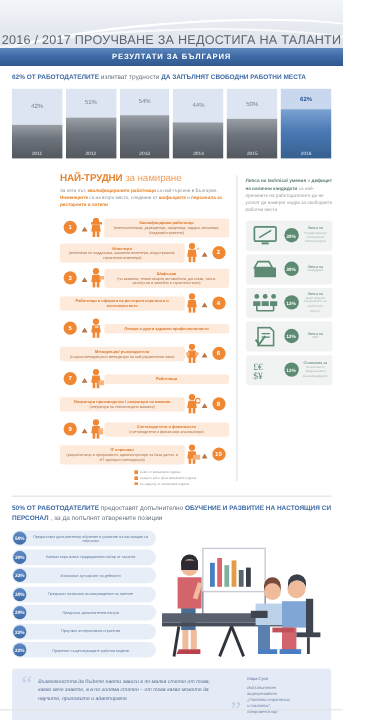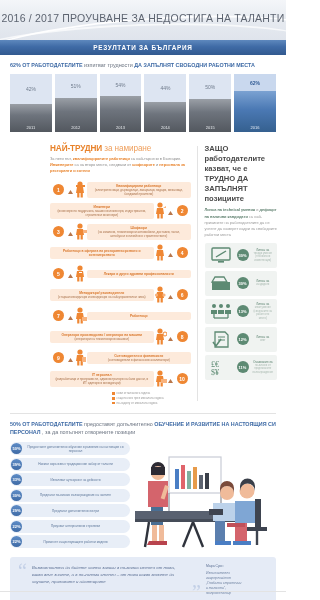--- a/index.html
+++ b/index.html
@@ -25,21 +25,21 @@
     transform:rotate(-4deg);
   }
   .hero .swoosh2{
     position:absolute; left:-60px; top:24px; width:400px; height:70px;
     border-radius:50%;
     border-top:2px solid rgba(255,255,255,.7);
     transform:rotate(-2deg);
   }
   .hero-title{
     position:relative; z-index:2;
-    text-align:center; padding-top:12px;
+    text-align:center; padding-top:28px;
     font-size:10.5px; letter-spacing:.2px; color:#5d6470;
   }
 
   .ribbon{
     height:15px; width:100%;
     background:linear-gradient(180deg,#5e88bd 0%,#3f6ba6 45%,#32598f 100%);
     display:flex; align-items:center; justify-content:center;
   }
   .ribbon span{
     color:#fff; font-size:6.4px; font-weight:bold; letter-spacing:.7px;
@@ -388,25 +388,20 @@
       <div class="legend" id="legend">
           <div><span class="dot"></span>нови от миналата година</div>
           <div><span class="dot"></span>същото като през миналата година</div>
           <div><span class="dot"></span>по-надолу от миналата година</div>
         </div>
     </div>
 
     <div class="divider"></div>
 
     <div class="col-r">
-      <div class="h-gr">
-        <div>ЗАЩО работодателите</div>
-        <div>казват, че е ТРУДНО ДА</div>
-        <div>ЗАПЪЛНЯТ позициите</div>
-      </div>
       <div class="p-gr">
         <b>Липса на technical умения</b>
         <span>и</span>
         <b>дефицит на налични кандидати</b>
         <span>са най-причините на работодателите да не успеят да намерят кадри за свободните работни места</span>
       </div>
       <div class="greens" id="greens">
           <div class="grow">
             <span class="gicon">
               <svg width="22" height="17" viewBox="0 0 22 17">

